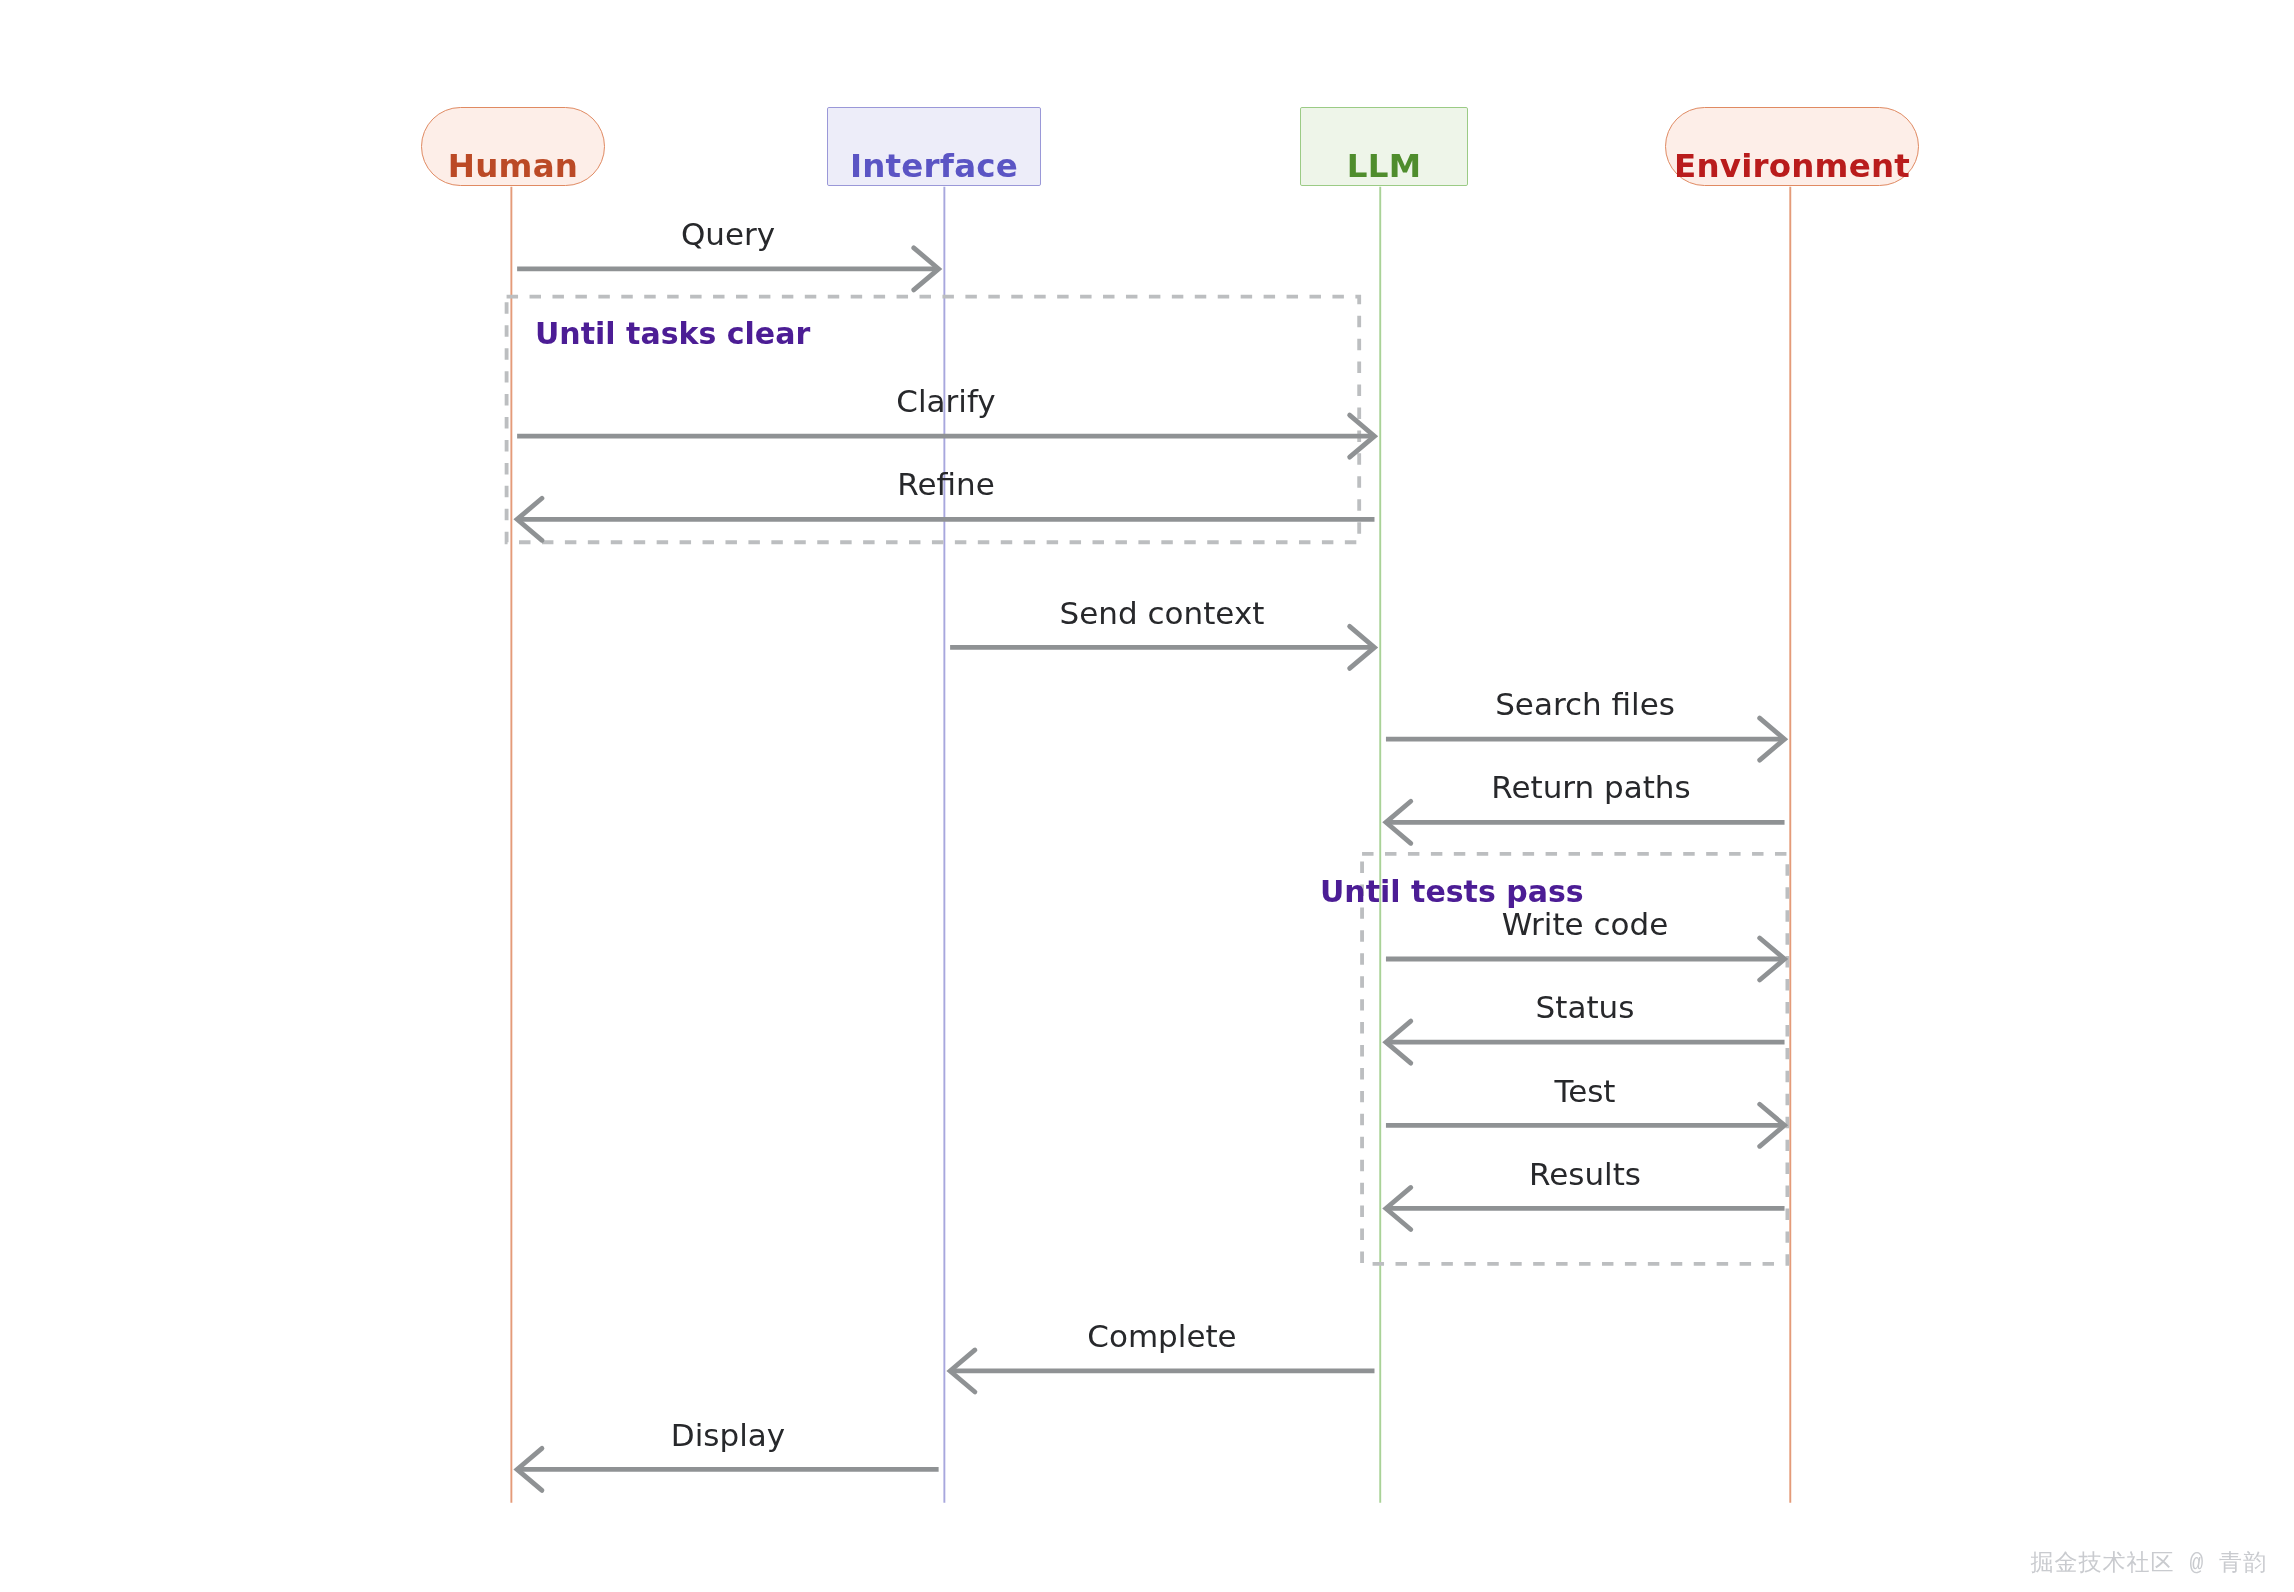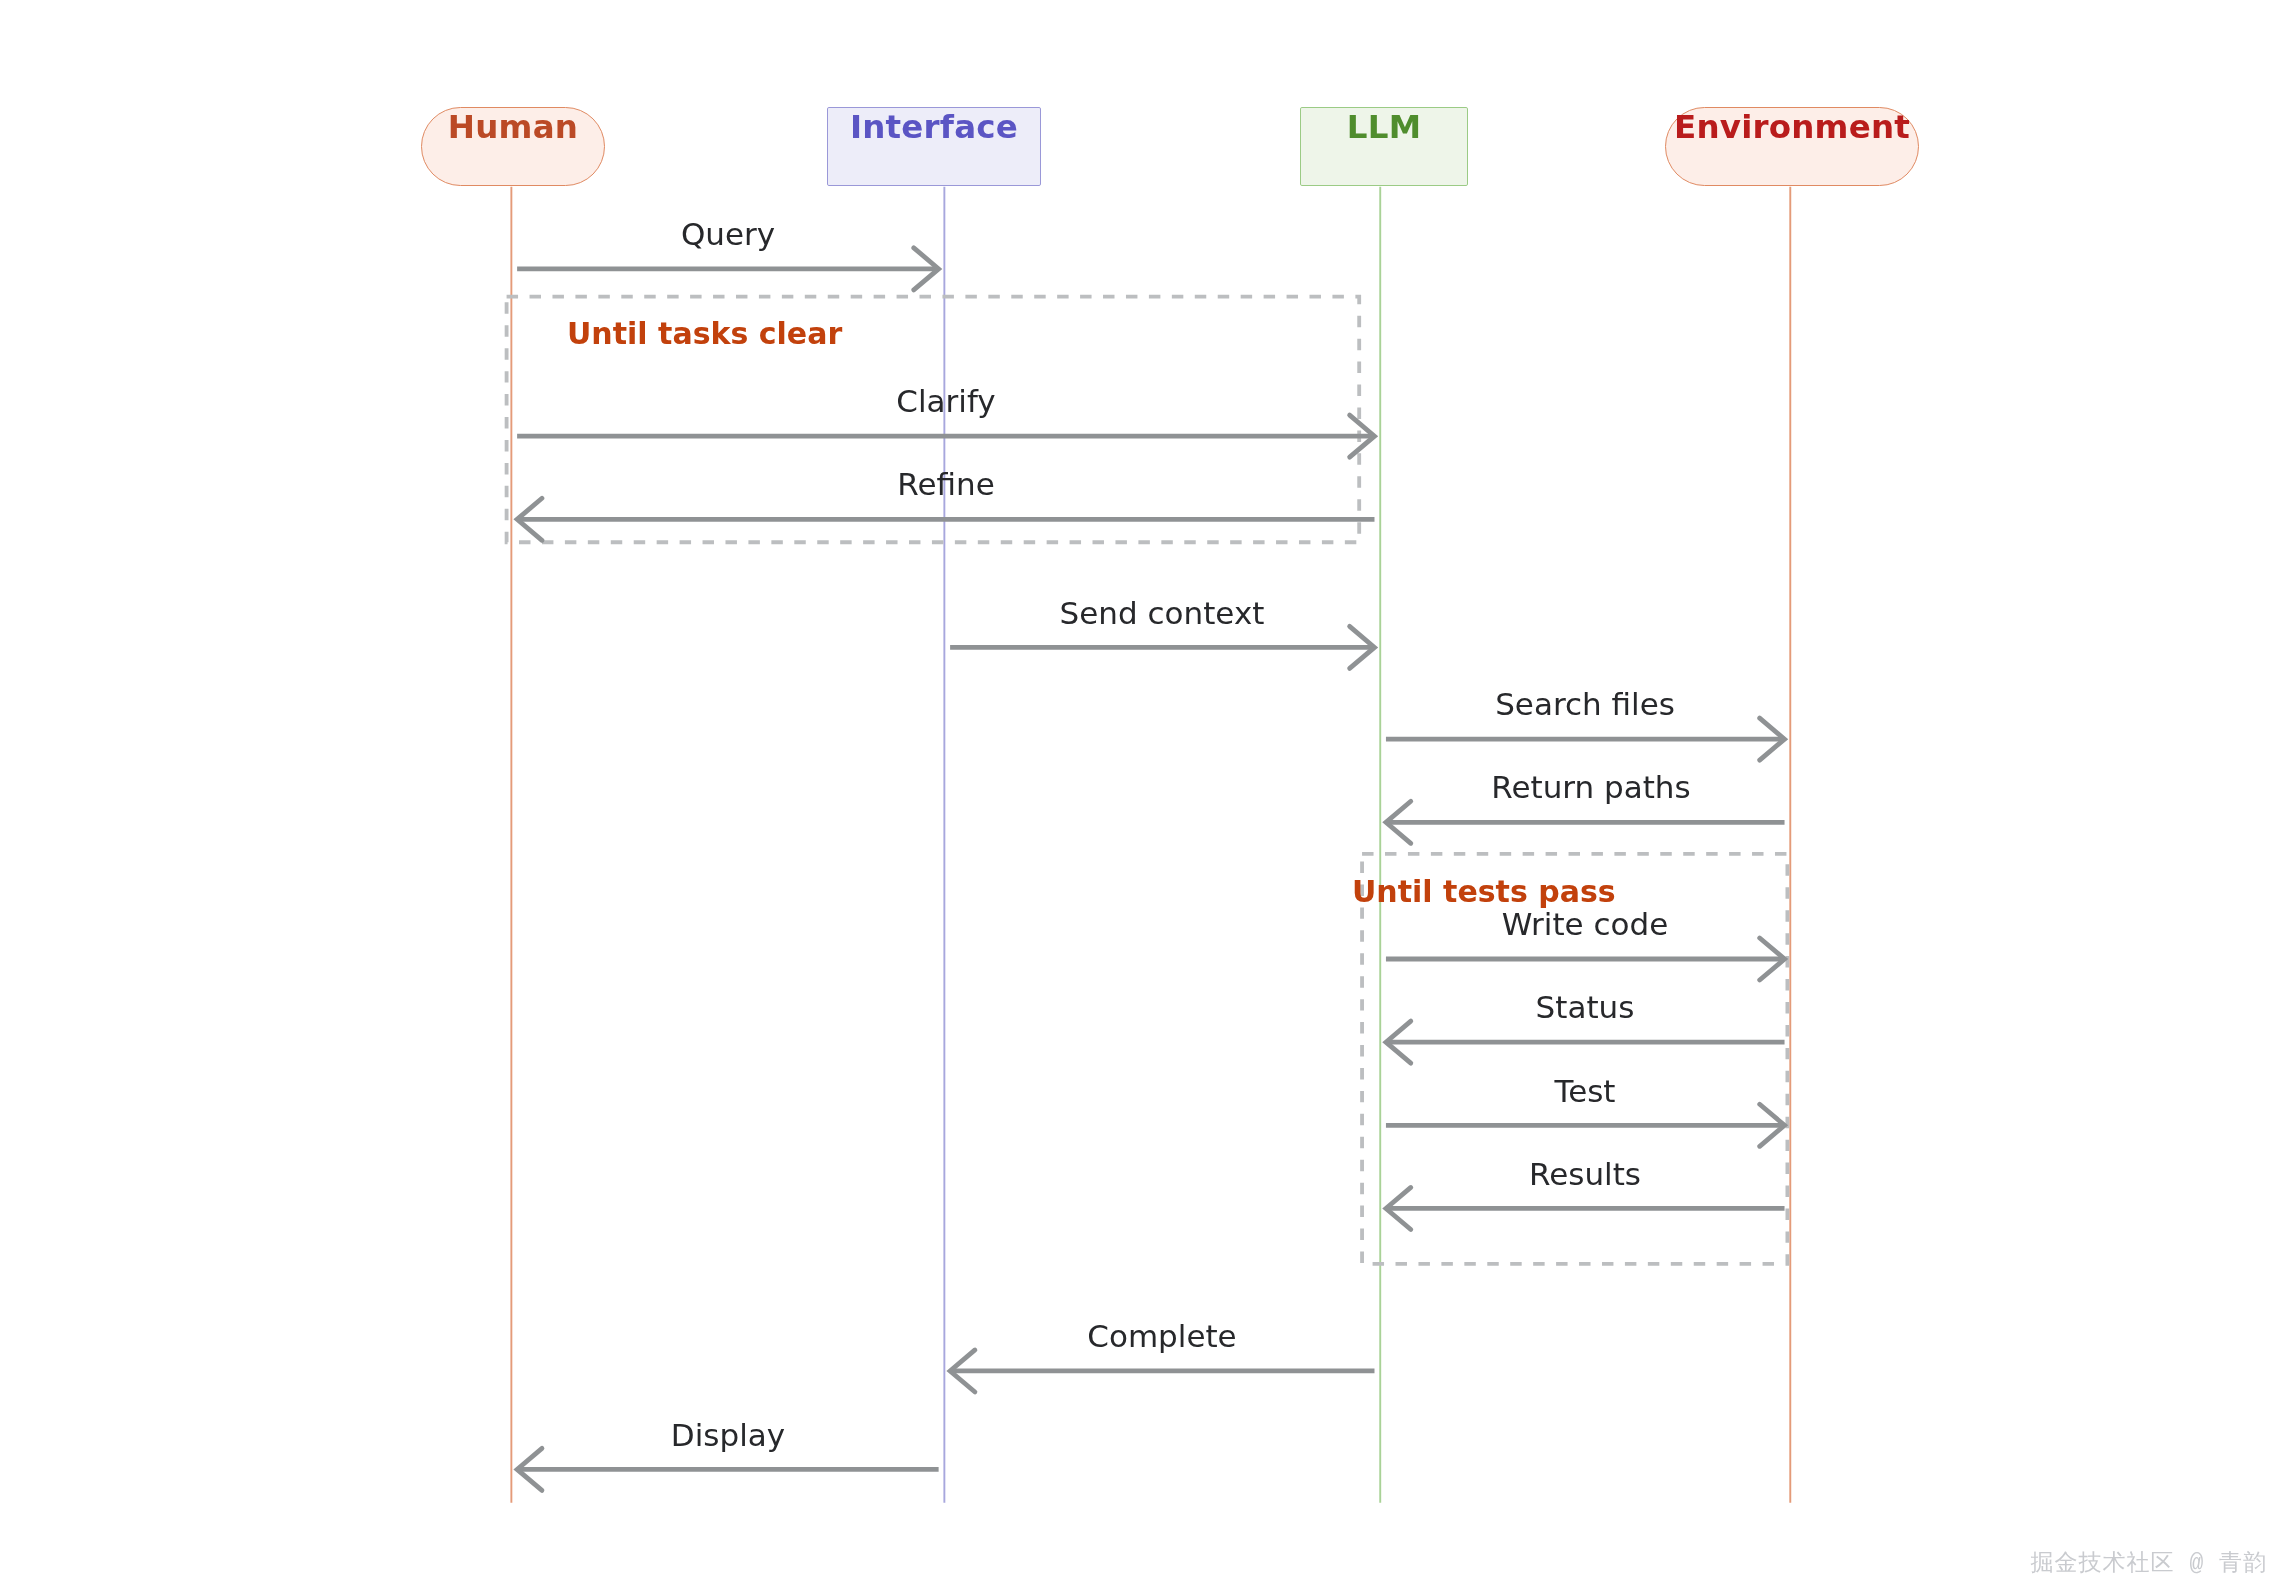--- a/index.html
+++ b/index.html
@@ -23,21 +23,21 @@
     left: 0;
     top: 0;
     width: 2294px;
     height: 1593px;
   }
   
   .participant {
     position: absolute;
     box-sizing: border-box;
     display: flex;
-    align-items: flex-start;
+    align-items: flex-end;
     justify-content: center;
     font-weight: 700;
     font-size: 32.5px;
     letter-spacing: 0.2px;
     white-space: nowrap;
   }
   .p-pill { border-radius: 46px; }
   .p-rect { border-radius: 1.9px; }
 
   
@@ -47,23 +47,22 @@
     font-size: 31px;
     color: #27282b;
     white-space: nowrap;
     text-align: center;
   }
   
   .frag-title {
     position: absolute;
     font-size: 30px;
     font-weight: 700;
-    color: #c2410c;
+    color: #4c1d95;
     white-space: nowrap;
-    margin-left: 32px;
   }
   .watermark {
     position: absolute;
     right: 27px;
     bottom: 15.3px;
     font-size: 23px;
     color: #c9cbcf;
     letter-spacing: 1px;
     white-space: nowrap;
     font-family: Liberation Mono, monospace;

